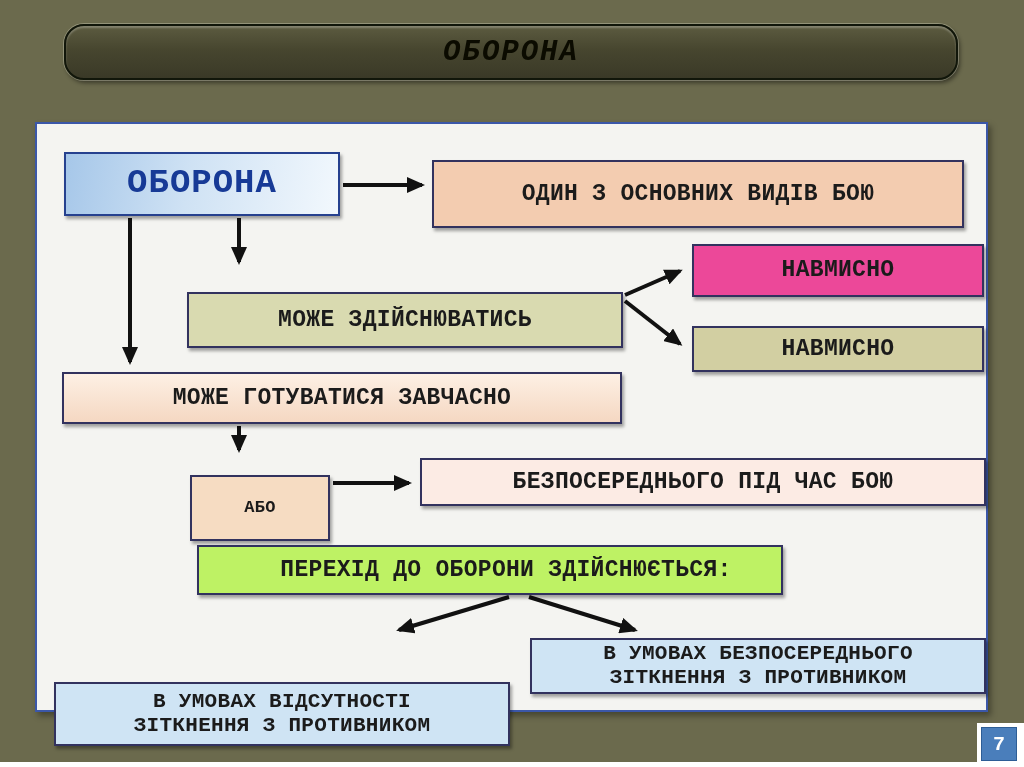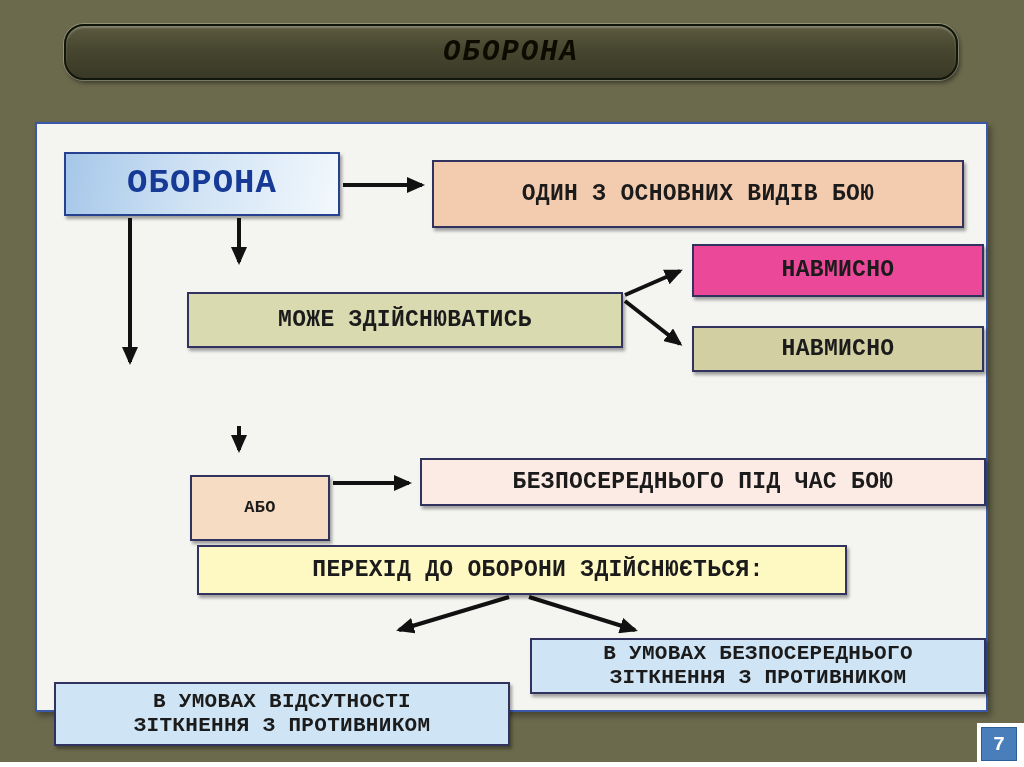--- a/index.html
+++ b/index.html
@@ -64,22 +64,22 @@
   }
   .box-or {
     left:153px; top:351px; width:140px; height:66px;
     background:#f6dcc2; font-size:17px;
   }
   .box-organized {
     left:383px; top:334px; width:566px; height:48px;
     background:#fcebe4; font-size:23px;
   }
   .box-transition {
-    left:160px; top:421px; width:650px; height:50px;
-    background:#fef9c3; font-size:23px;padding-left:32px;
+    left:160px; top:421px; width:586px; height:50px;
+    background:#bef264; font-size:23px;padding-left:32px;
   }
   .box-no-contact {
     left:17px; top:514px; width:456px; height:64px;
     background:#cfe4f4; font-size:21px;margin-top:44px;
   }
   .box-direct-contact {
     left:493px; top:514px; width:456px; height:56px;
     background:#cfe4f4; font-size:21px;
   }
   .box .line { display:block; }
@@ -138,20 +138,23 @@
     </div>
 
     <div class="box box-deliberate">
       <span class="line">НАВМИСНО</span>
     </div>
 
     <div class="box box-forced">
       <span class="line">НАВМИСНО</span>
     </div>
 
+    <div class="box box-prepared">
+      <span class="line">МОЖЕ ГОТУВАТИСЯ ЗАВЧАСНО</span>
+    </div>
 
     <div class="box box-or">
       <span class="line">АБО</span>
     </div>
 
     <div class="box box-organized">
       <span class="line">БЕЗПОСЕРЕДНЬОГО ПІД ЧАС БОЮ</span>
     </div>
 
     <div class="box box-transition">

